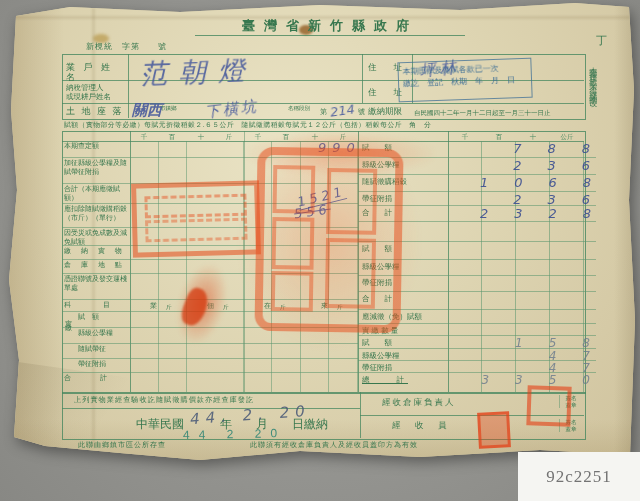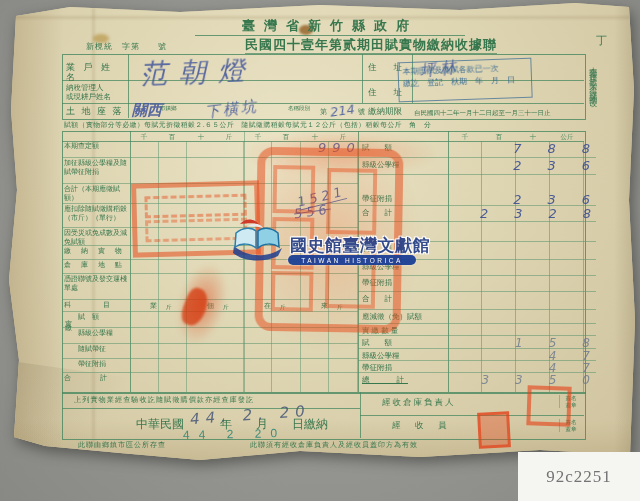--- a/index.html
+++ b/index.html
@@ -92,21 +92,20 @@
       <div class="tex t-crease-v"></div>
       <div class="tex t-crease-h"></div>
       <div class="tex t-bottom"></div>
       <div class="tex t-foldbl"></div>
       <div class="tex t-right"></div>
       <div class="tex stain1"></div>
       <div class="tex stain2"></div>
 
       <div class="lbl title">臺灣省新竹縣政府</div>
       <div class="lbl serial">新梘統　字第　　號</div>
-      <div class="lbl subtitle">民國四十壹年第贰期田賦實物繳納收據聯</div>
       <div class="lbl copymark">丁</div>
       <div class="lbl vnote">本聯各項數字不得塗抹圈改</div>
 
       <div class="form-box" style="left:62px;top:54px;width:522px;height:64px;"></div>
       <div class="form-line" style="left:62px;top:80px;width:522px;height:1px;"></div>
       <div class="form-line" style="left:62px;top:103px;width:522px;height:1px;"></div>
       <div class="form-line" style="left:128px;top:54px;width:1px;height:64px;"></div>
       <div class="form-line" style="left:362px;top:54px;width:1px;height:49px;"></div>
       <div class="form-line" style="left:412px;top:54px;width:1px;height:49px;"></div>
       <div class="lbl" style="left:66px;top:62px;width:60px;font-size:9px;letter-spacing:3px;">業 戶 姓 名</div>
@@ -210,20 +209,24 @@
       <span class="lbl" style="left:337px;top:304px;font-size:5.5px;">斤</span>
 
       <div class="rr" style="top:141px;height:17px;">
           <span class="rlabel">賦　　額</span>
           <span class="rval ink">788</span>
         </div>
       <div class="rr" style="top:158px;height:17px;">
           <span class="rlabel">縣級公學糧</span>
           <span class="rval ink">236</span>
         </div>
+      <div class="rr" style="top:175px;height:17px;">
+          <span class="rlabel">隨賦徵購稻穀</span>
+          <span class="rval ink">1068</span>
+        </div>
       <div class="rr" style="top:192px;height:14px;">
           <span class="rlabel">帶征附捐</span>
           <span class="rval ink">236</span>
         </div>
       <div class="rr" style="top:206px;height:16px;">
           <span class="rlabel">合　　計</span>
           <span class="rval ink">2328</span>
         </div>
       <div class="rr" style="top:222px;height:20px;">
           <span class="rlabel"></span>
@@ -298,31 +301,20 @@
       </div>
       <div class="seal-rect">
         <div class="sr1"></div>
         <div class="sr2"></div>
       </div>
       <div class="smear1"></div>
       <div class="smear2"></div>
       <div class="stamp-sq1"></div>
       <div class="stamp-sq2"></div>
 
-      <div class="wm">
-        <svg class="wm-logo" width="58" height="46" viewBox="0 0 58 46">
-          <path d="M6 30 C20 42 40 42 54 32 L50 40 C36 47 16 46 5 37 Z" fill="#1d3e8f" opacity=".85"></path>
-          <path d="M8 17 C15 11 24 11 28 15 L28 32 C22 27 13 27 7 31 Z" fill="#cfeaf2" stroke="#2a7fae" stroke-width="1.5"></path>
-          <path d="M50 17 C43 11 34 11 30 15 L30 32 C36 27 45 27 51 31 Z" fill="#8fd0e4" stroke="#1f6fa0" stroke-width="1.5"></path>
-          <path d="M12 8 C18 1 28 3 31 9 C25 6 17 8 12 8 Z" fill="#d03a2a"></path>
-          <path d="M20 10 C26 6 33 8 35 12 C29 10 24 11 20 10 Z" fill="#e8e8ec"></path>
-        </svg>
-        <div class="wm-zh">國史館臺灣文獻館</div>
-        <div class="wm-en">TAIWAN HISTORICA</div>
-      </div>
 
     </div>
   </div>
 
   <div class="catalog">
     <span>92c2251</span>
   </div>
 </div>
 
 </body></html>

